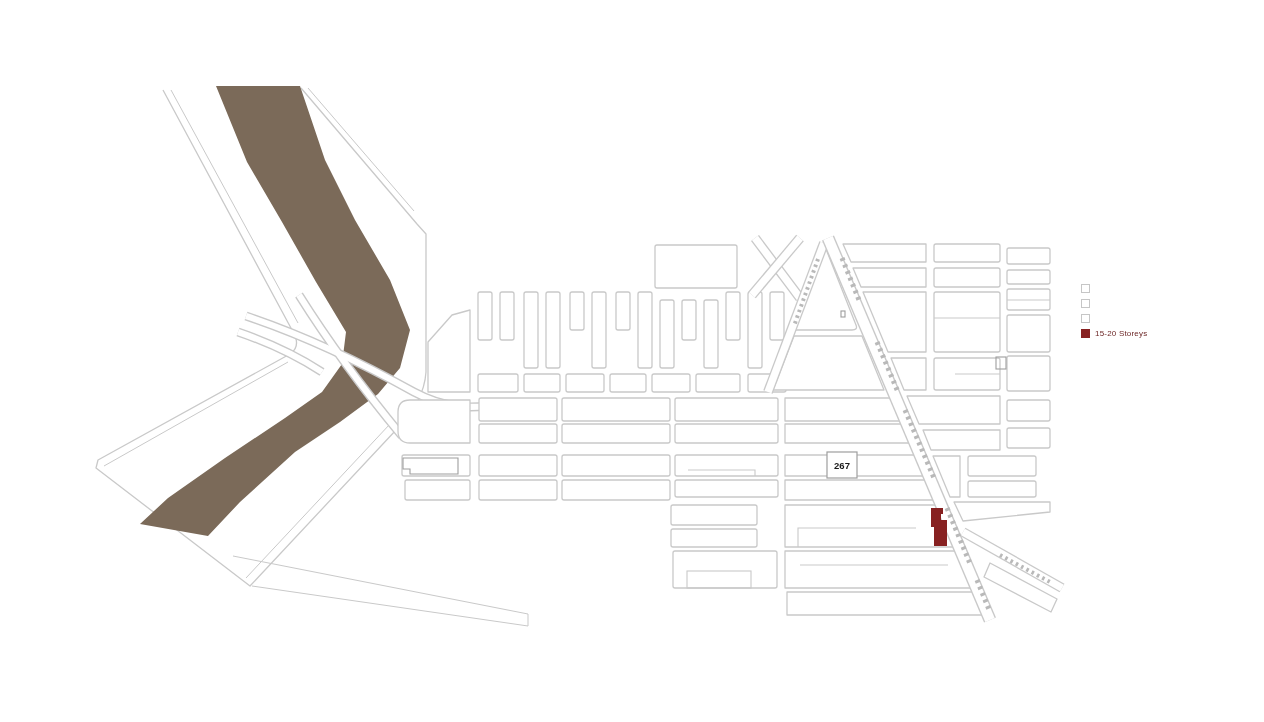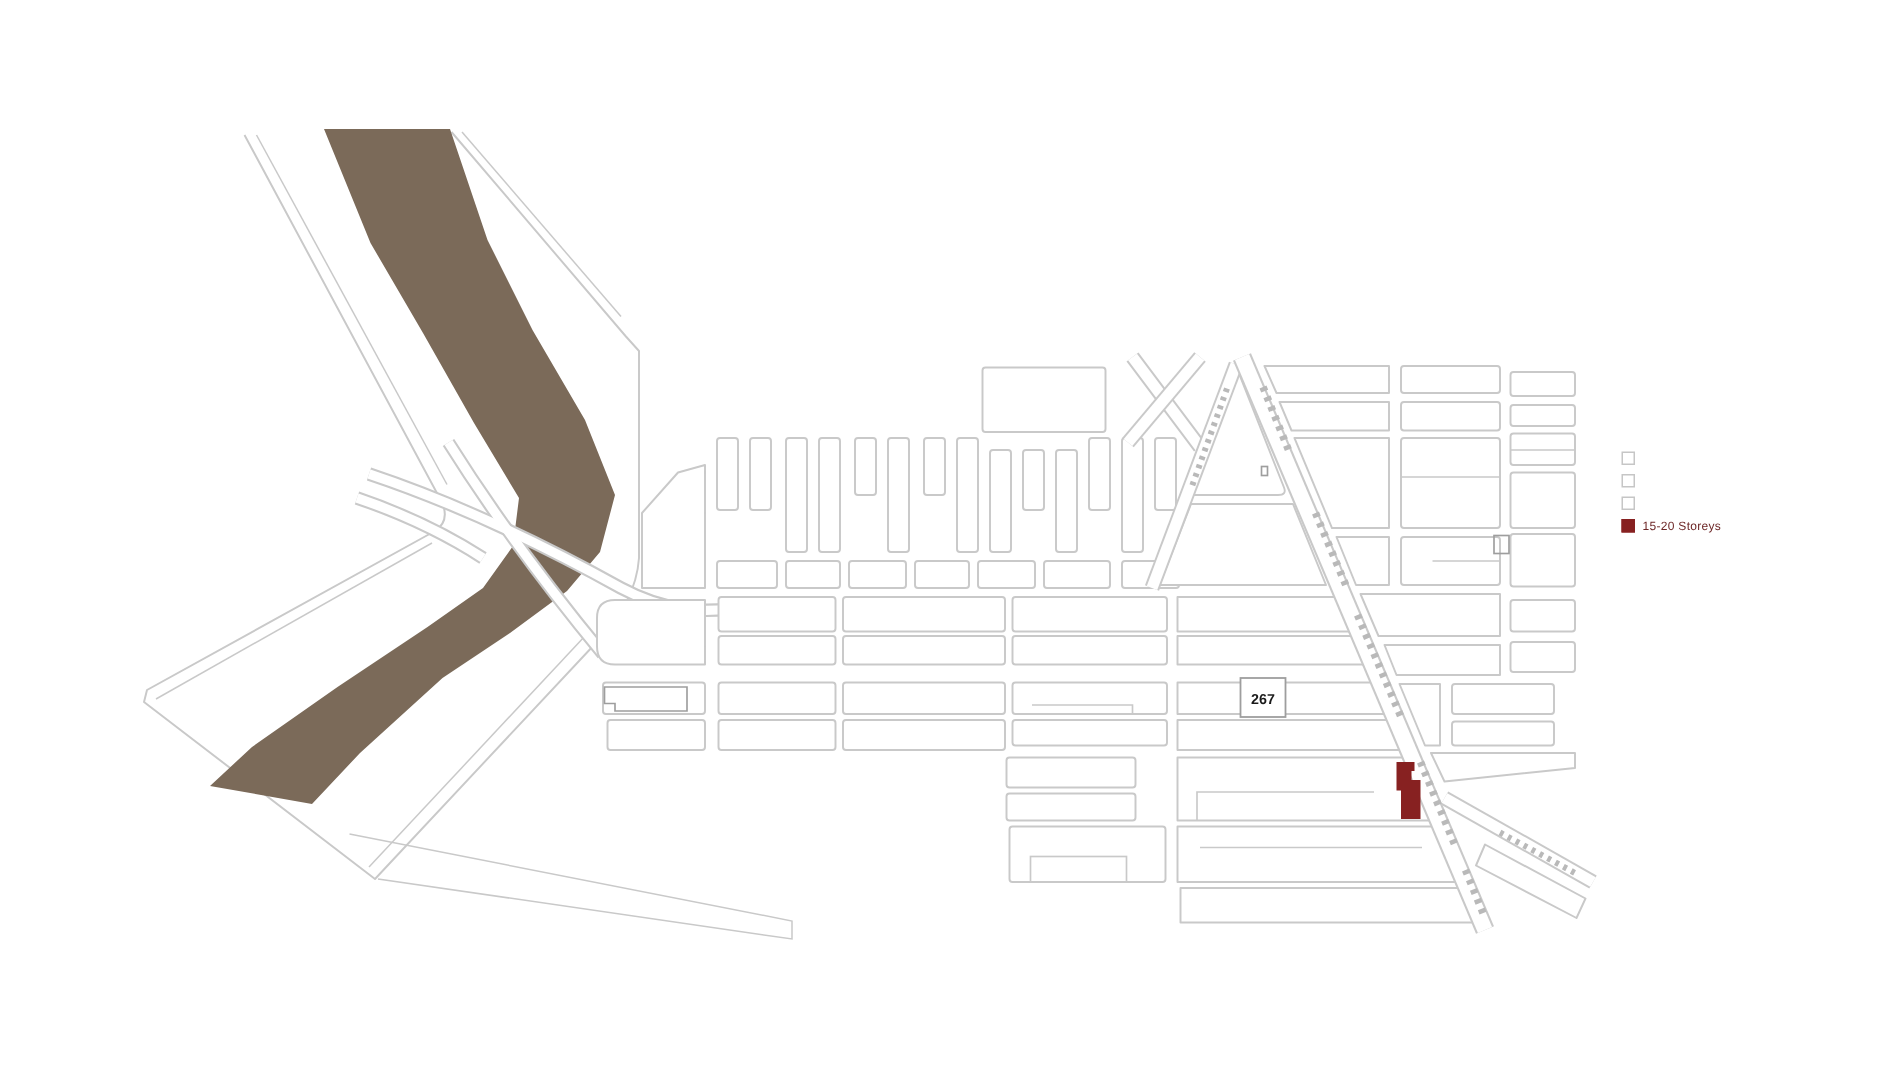--- a/index.html
+++ b/index.html
@@ -24,21 +24,21 @@
   .st2-casing{fill:none;stroke:var(--outline);stroke-width:10;}
   .st2-core{fill:none;stroke:#fff;stroke-width:7.4;}
   .hatch{fill:none;stroke:var(--hatch);stroke-width:5;stroke-dasharray:3 4;}
   .hatch2{fill:none;stroke:var(--hatch);stroke-width:4;stroke-dasharray:2.5 3.5;}
   .foot{fill:none;stroke:var(--outlineStrong);stroke-width:1.1;}
   .marker{fill:var(--building);stroke:none;}
   .badge-box{fill:#fff;stroke:var(--outlineStrong);stroke-width:1.2;}
   .badge-text{fill:var(--badgeText);font-family:"Liberation Sans",sans-serif;
               font-size:9.5px;font-weight:700;text-anchor:middle;}
 
-  .legend{position:absolute;left:1081px;top:301px;}
+  .legend{position:absolute;left:1081px;top:284px;}
   .legend-item{display:flex;align-items:center;height:9px;margin-bottom:6px;cursor:default;}
   .swatch{width:9px;height:9px;box-sizing:border-box;border:1.4px solid var(--swatchBorder);
           background:#fff;flex:0 0 auto;}
   .swatch.filled{background:var(--building);border-color:var(--building);}
   .legend-label{margin-left:5px;font-size:8px;letter-spacing:.2px;color:var(--legendText);
                 white-space:nowrap;line-height:9px;}
 </style>
 </head>
 <body>
 

